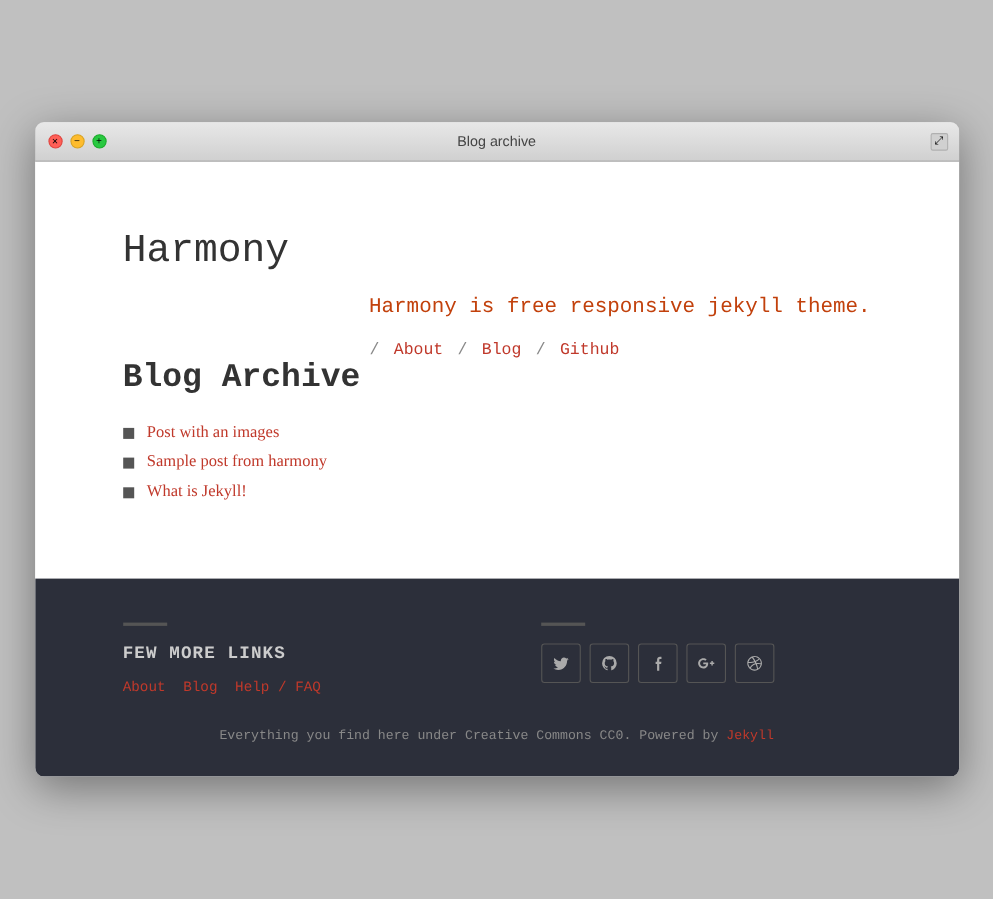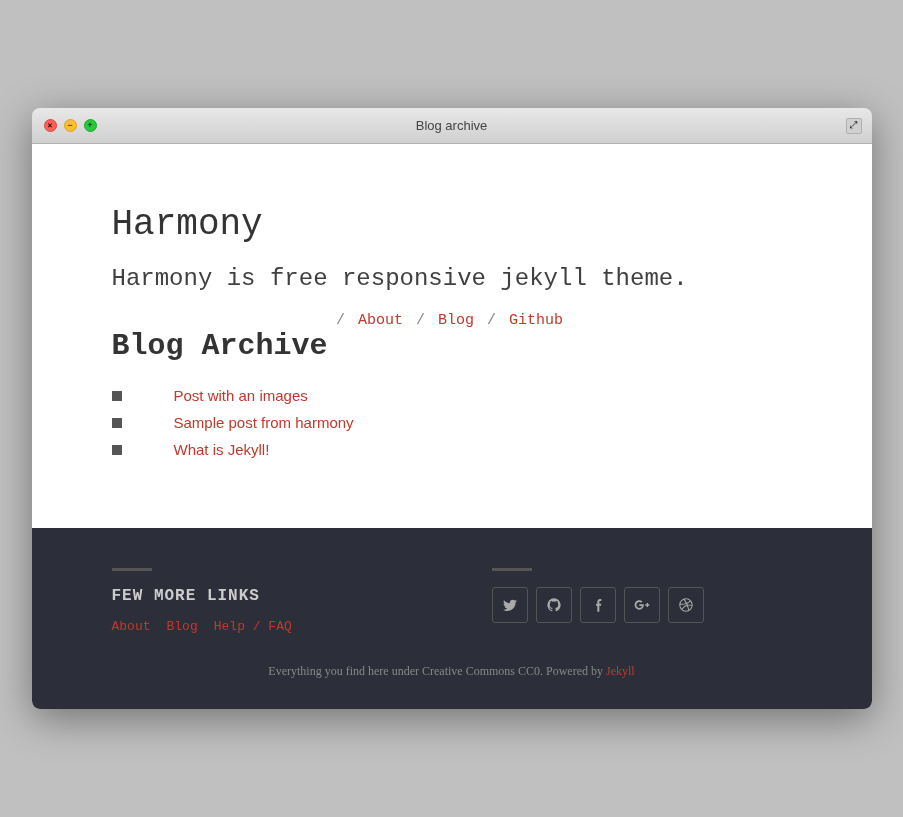--- a/index.html
+++ b/index.html
@@ -90,23 +90,23 @@
 
     .site-title {
       font-size: 36px;
       font-weight: normal;
       color: #333;
       margin-bottom: 20px;
       font-family: 'Courier New', Courier, monospace;
     }
 
     .site-description {
-      text-align: left;
-      font-size: 24px;
-      color: #404040;
+      text-align: right;
+      font-size: 19px;
+      color: #c2410c;
       margin-bottom: 20px;
       font-family: 'Courier New', Courier, monospace;
       font-weight: normal;
     }
 
     .nav-links {
       text-align: center;
       font-family: 'Courier New', Courier, monospace;
       font-size: 15px;
       color: #888;
@@ -140,22 +140,21 @@
 
     .post-list {
       list-style: none;
       padding: 0;
     }
 
     .post-list li {
       display: flex;
       align-items: flex-start;
       margin-bottom: 10px;
-      font-family: Liberation Sans, sans-serif;
-      gap: 40px;
+      font-family: Liberation Serif, serif;
     }
 
     .post-bullet {
       width: 10px;
       height: 10px;
       background: #555;
       margin-right: 12px;
       margin-top: 4px;
       flex-shrink: 0;
     }
@@ -223,21 +222,21 @@
       display: flex;
       align-items: center;
       justify-content: center;
       color: #aaa;
       font-size: 16px;
       cursor: pointer;
       text-decoration: none;
     }
 
     .footer-bottom {
-      font-family: Liberation Serif, serif;
+      font-family: Liberation Mono, monospace;
       font-size: 12px;
       color: #888;
       text-align: center;
     }
 
     .footer-bottom a {
       color: #c0392b;
       text-decoration: none;
     }
   </style>

